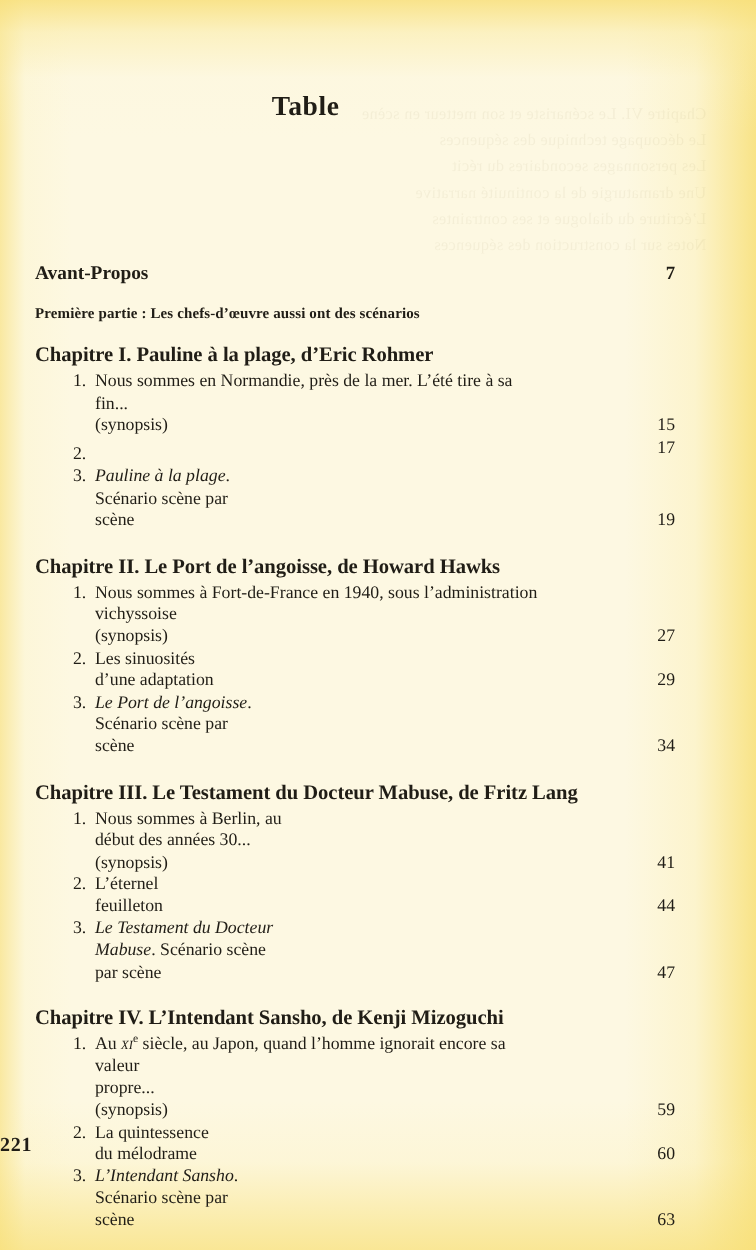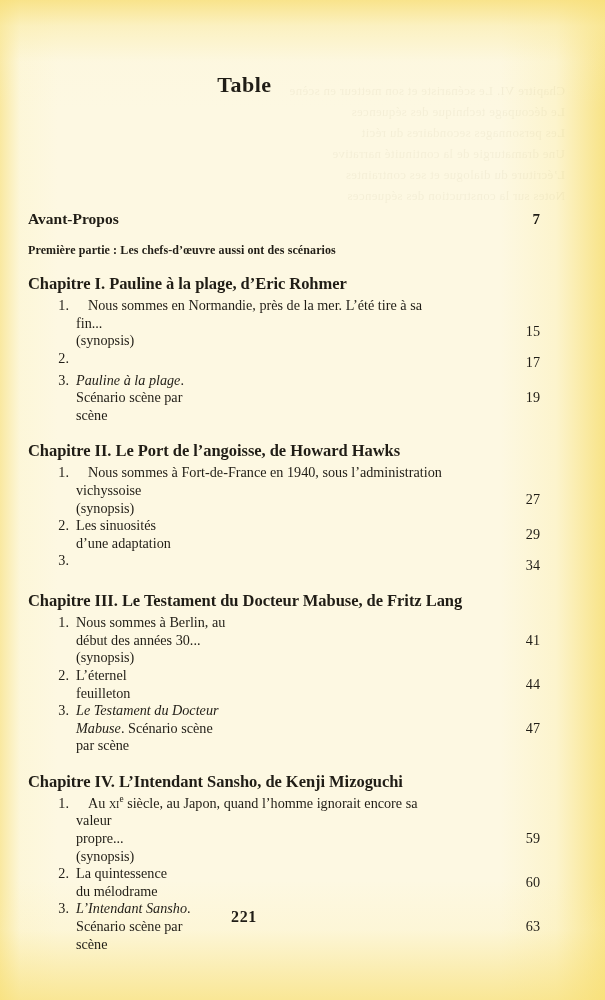--- a/index.html
+++ b/index.html
@@ -142,59 +142,60 @@
     padding-right: 7px;
     box-sizing: border-box;
   }
   li.entry .body {
     flex: 1 1 auto;
     min-width: 0;
   }
   
   .eline {
     display: flex;
-    align-items: center;
+    align-items: flex-end;
   }
   .eline .txt { flex: 0 1 auto; }
   .eline .leader {
     flex: 1 1 auto;
     overflow: hidden;
     white-space: nowrap;
     letter-spacing: 3.05px;
     font-size: 13.5px;
     line-height: 0;
     margin: 0 3px 0 4px;
     color: #3a3526;
   }
   .eline .pg {
     flex: 0 0 auto;
     width: 46px;
     text-align: right;
     font-size: 14.2px;
   }
-  .wrapfirst { display: block; margin-left: 12px; }
+  .wrapfirst { display: block; }
   .it { font-style: italic; }
   .sc {
     font-variant: small-caps;
     text-transform: lowercase;
     font-size: 1.03em;
+    font-style: italic;
   }
   sup.ord {
     font-size: .66em;
     vertical-align: super;
     line-height: 0;
   }
 
   
   #folio {
     position: absolute;
     top: 908px;
     left: 0;
     width: 488px;
-    text-align: center;
+    text-align: left;
     font-size: 16px;
     font-weight: 700;
     letter-spacing: .6px;
   }
 </style>
 </head>
 <body>
 
 <div id="page">
 
@@ -274,20 +275,21 @@
               <span class="txt">Les sinuosités d’une adaptation</span>
               <span class="leader">.........................................................................................</span>
               <span class="pg">29</span>
             </span>
           </span>
         </li>
         <li class="entry">
           <span class="num">3.</span>
           <span class="body">
             <span class="eline">
+              <span class="txt"><i class="it">Le Port de l’angoisse</i><span>. Scénario scène par scène</span></span>
               <span class="leader">.........................................................................................</span>
               <span class="pg">34</span>
             </span>
           </span>
         </li>
       </ol>
     </div>
 
     <div class="chapter">
       <div class="chapter-h">Chapitre III. Le Testament du Docteur Mabuse, de Fritz Lang</div>

